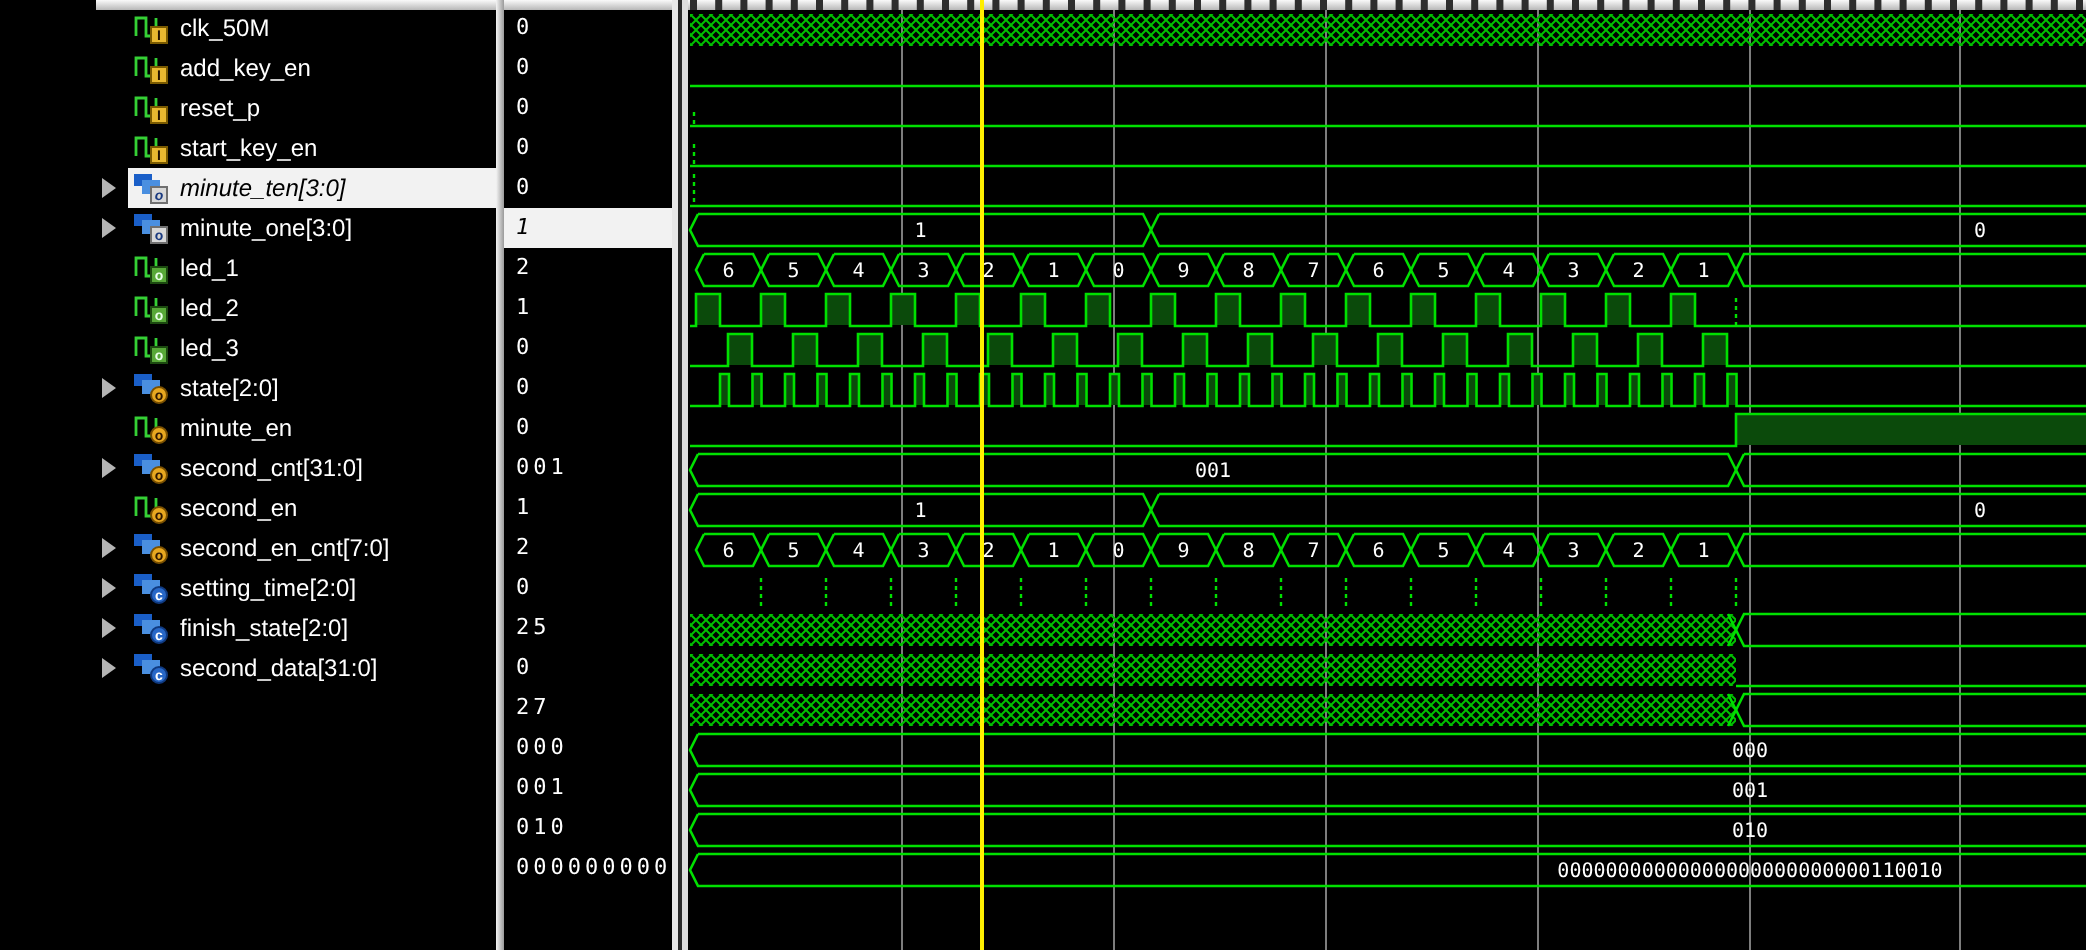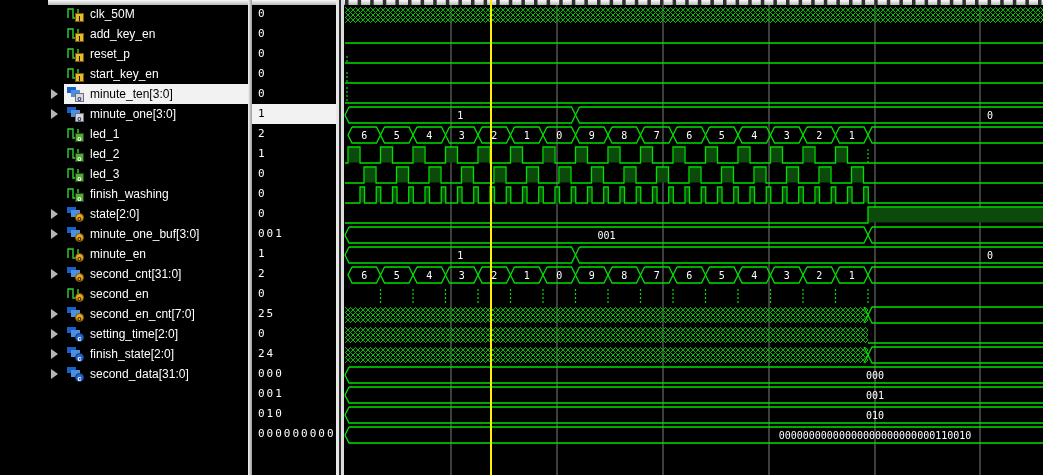--- a/index.html
+++ b/index.html
@@ -9,21 +9,21 @@
             background:linear-gradient(180deg,#fafafa,#b8b8b8);z-index:3;}
   #names{position:absolute;left:0;top:4px;width:200px;z-index:2;}
   #values{position:absolute;left:204px;top:4px;width:84px;z-index:2;}
   .row{position:relative;height:20px;width:100%;}
   .nrow .tri{position:absolute;left:3px;top:5px;width:0;height:0;
     border-left:7px solid #b4b4b4;border-top:5px solid transparent;border-bottom:5px solid transparent;}
   .nrow .icon{position:absolute;left:19px;top:2px;width:18px;height:16px;}
   .badge{position:absolute;left:8px;top:7px;width:9px;height:9px;font-size:7px;font-weight:bold;
     text-align:center;line-height:9px;box-sizing:border-box;}
   .nm{position:absolute;left:42px;top:3px;font-size:12px;color:#fff;white-space:nowrap;}
-  .row.sel{background:linear-gradient(90deg,#000 0 16px,#f2f2f2 16px);}
+  .row.sel{background:linear-gradient(90deg,#000 0 16px,#f2f2f2 16px);font-style:italic;}
   .row.sel .nm{color:#000;}
   .vrow{color:#fff;font-family:"DejaVu Sans Mono",monospace;font-size:11px;letter-spacing:2px;
         line-height:20px;padding-left:6px;box-sizing:border-box;overflow:hidden;white-space:nowrap;}
   .vrow.sel{background:#f2f2f2;color:#000;}
   .split1{position:absolute;left:200px;top:0;width:4px;height:475px;z-index:4;
     background:linear-gradient(90deg,#f4f4f4,#9a9a9a);}
   .split2{position:absolute;left:288px;top:0;width:8px;height:475px;z-index:4;
     background:linear-gradient(90deg,#e8e8e8 0 3px,#2a2a2a 3px 5px,#dcdcdc 5px 8px);}
   #wsvg{position:absolute;left:0;top:0;z-index:3;}
 </style>
@@ -85,40 +85,26 @@
           </svg><span class="badge" style="background: rgb(88, 168, 56); border: 1px solid rgb(28, 74, 16); color: rgb(234, 255, 234);">o</span></span>
         <span class="nm">led_2</span>
       </div>
       <div class="row nrow">
         <span class="icon"><svg width="14" height="14">
             <path d="M1,12 V3 H6 V12 H11 V3" stroke="#35d035" fill="none" stroke-width="1.4"></path>
           </svg><span class="badge" style="background: rgb(88, 168, 56); border: 1px solid rgb(28, 74, 16); color: rgb(234, 255, 234);">o</span></span>
         <span class="nm">led_3</span>
       </div>
       <div class="row nrow">
-        <span class="icon"><svg width="14" height="14">
-            <path d="M1,12 V3 H6 V12 H11 V3" stroke="#35d035" fill="none" stroke-width="1.4"></path>
-          </svg><span class="badge" style="background: rgb(88, 168, 56); border: 1px solid rgb(28, 74, 16); color: rgb(234, 255, 234);">o</span></span>
-        <span class="nm">finish_washing</span>
-      </div>
-      <div class="row nrow">
         <span class="tri"></span>
         <span class="icon"><svg width="14" height="14">
             <rect x="0" y="1" width="9" height="6" fill="#1a5fc8"></rect>
             <rect x="4" y="4" width="9" height="7" fill="#4a8fe0"></rect>
           </svg><span class="badge" style="background: rgb(232, 168, 32); border: 1px solid rgb(122, 80, 0); color: rgb(48, 24, 0); border-radius: 50%;">o</span></span>
         <span class="nm">state[2:0]</span>
-      </div>
-      <div class="row nrow">
-        <span class="tri"></span>
-        <span class="icon"><svg width="14" height="14">
-            <rect x="0" y="1" width="9" height="6" fill="#1a5fc8"></rect>
-            <rect x="4" y="4" width="9" height="7" fill="#4a8fe0"></rect>
-          </svg><span class="badge" style="background: rgb(232, 168, 32); border: 1px solid rgb(122, 80, 0); color: rgb(48, 24, 0); border-radius: 50%;">o</span></span>
-        <span class="nm">minute_one_buf[3:0]</span>
       </div>
       <div class="row nrow">
         <span class="icon"><svg width="14" height="14">
             <path d="M1,12 V3 H6 V12 H11 V3" stroke="#35d035" fill="none" stroke-width="1.4"></path>
           </svg><span class="badge" style="background: rgb(232, 168, 32); border: 1px solid rgb(122, 80, 0); color: rgb(48, 24, 0); border-radius: 50%;">o</span></span>
         <span class="nm">minute_en</span>
       </div>
       <div class="row nrow">
         <span class="tri"></span>
         <span class="icon"><svg width="14" height="14">
@@ -178,21 +164,21 @@
       <div class="row vrow">1</div>
       <div class="row vrow">0</div>
       <div class="row vrow">0</div>
       <div class="row vrow">0</div>
       <div class="row vrow">001</div>
       <div class="row vrow">1</div>
       <div class="row vrow">2</div>
       <div class="row vrow">0</div>
       <div class="row vrow">25</div>
       <div class="row vrow">0</div>
-      <div class="row vrow">24</div>
+      <div class="row vrow">27</div>
       <div class="row vrow">000</div>
       <div class="row vrow">001</div>
       <div class="row vrow">010</div>
       <div class="row vrow">0000000000000</div>
     </div>
   <div class="split2"></div>
   <svg id="wsvg" width="1043" height="475">
     <defs>
       <pattern id="hx" width="5" height="5" patternUnits="userSpaceOnUse">
         <path d="M0,5 L5,0 M0,0 L5,5" stroke="#00c000" stroke-width="1"></path>

